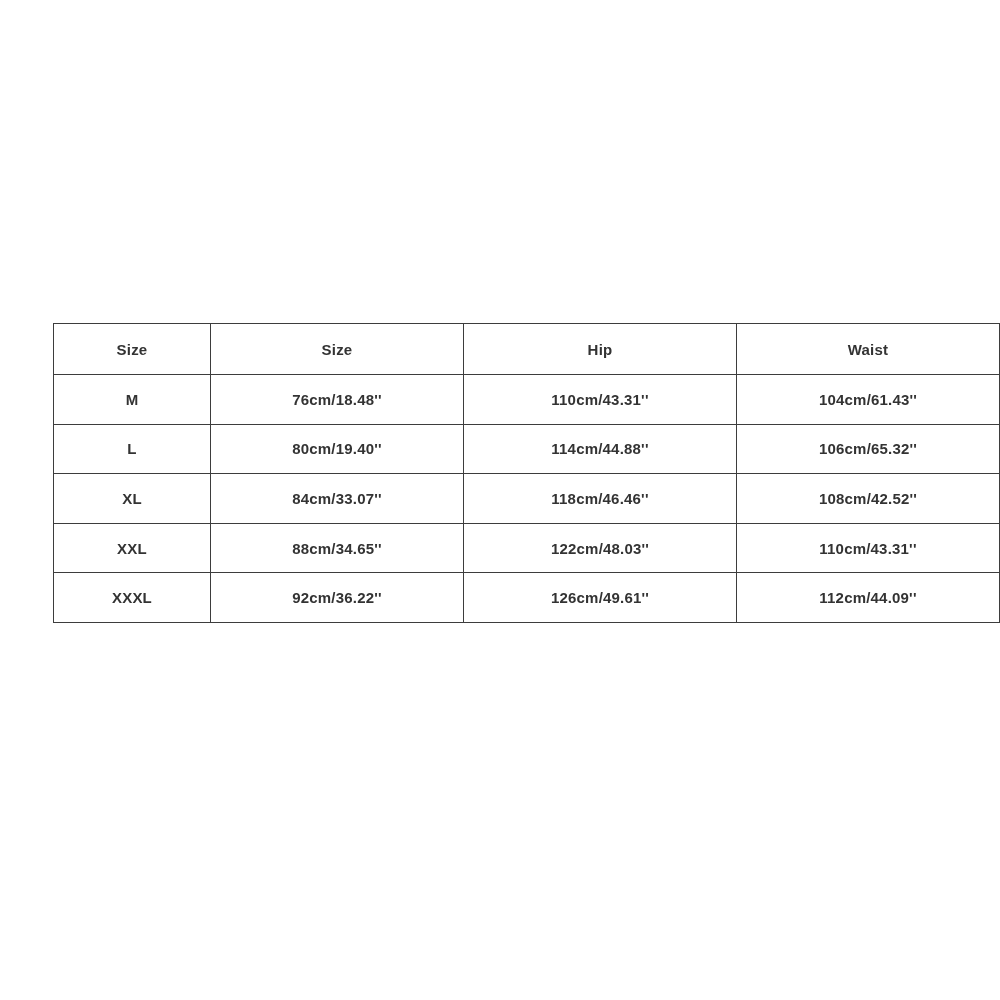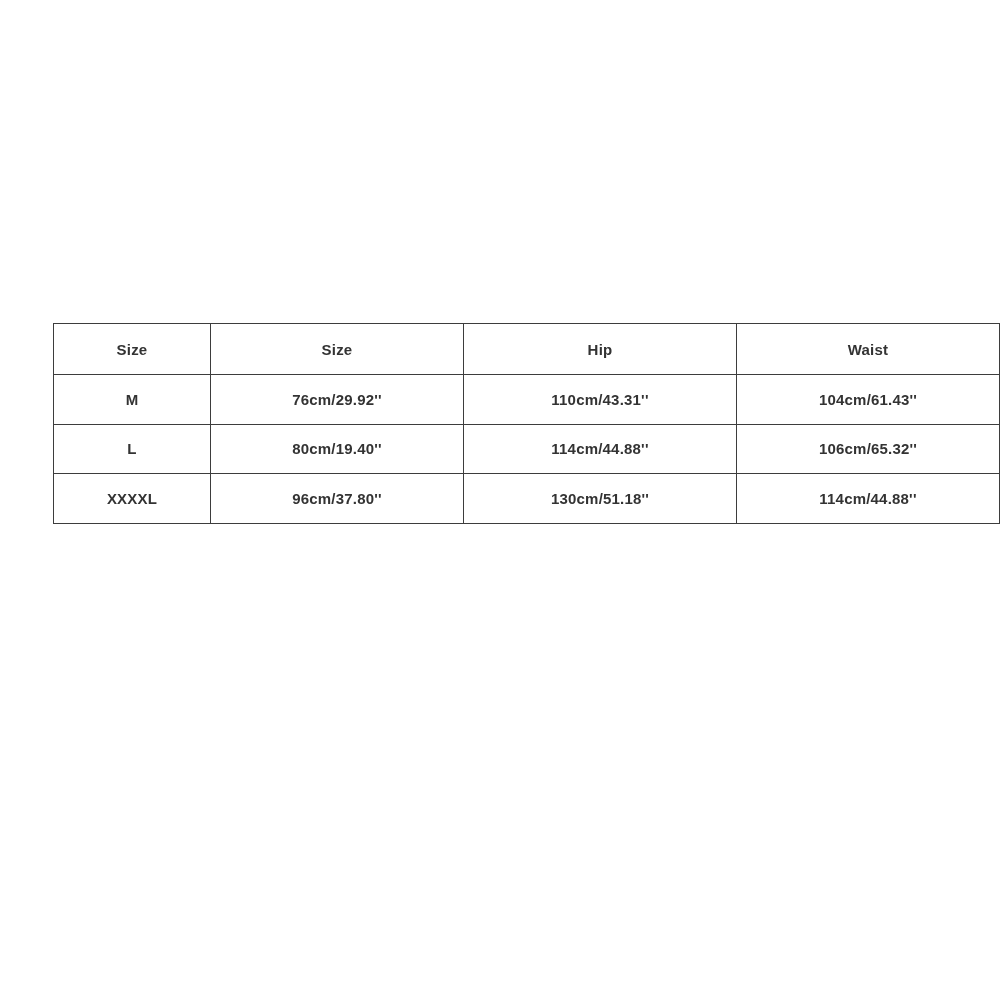--- a/index.html
+++ b/index.html
@@ -59,32 +59,44 @@
         <tr>
           <th>Size</th>
           <th>Size</th>
           <th>Hip</th>
           <th>Waist</th>
         </tr>
       </thead>
       <tbody id="size-chart-body">
           <tr>
             <td>M</td>
-            <td>76cm/29.92''</td>
+            <td>76cm/18.48''</td>
             <td>110cm/43.31''</td>
             <td>104cm/61.43''</td>
           </tr>
           <tr>
             <td>L</td>
             <td>80cm/19.40''</td>
             <td>114cm/44.88''</td>
             <td>106cm/65.32''</td>
           </tr>
           <tr>
-            <td>XXXXL</td>
-            <td>96cm/37.80''</td>
-            <td>130cm/51.18''</td>
-            <td>114cm/44.88''</td>
+            <td>XL</td>
+            <td>84cm/33.07''</td>
+            <td>118cm/46.46''</td>
+            <td>108cm/42.52''</td>
+          </tr>
+          <tr>
+            <td>XXL</td>
+            <td>88cm/34.65''</td>
+            <td>122cm/48.03''</td>
+            <td>110cm/43.31''</td>
+          </tr>
+          <tr>
+            <td>XXXL</td>
+            <td>92cm/36.22''</td>
+            <td>126cm/49.61''</td>
+            <td>112cm/44.09''</td>
           </tr>
         </tbody>
     </table>
   </div>
 </div>
 
 </body></html>

